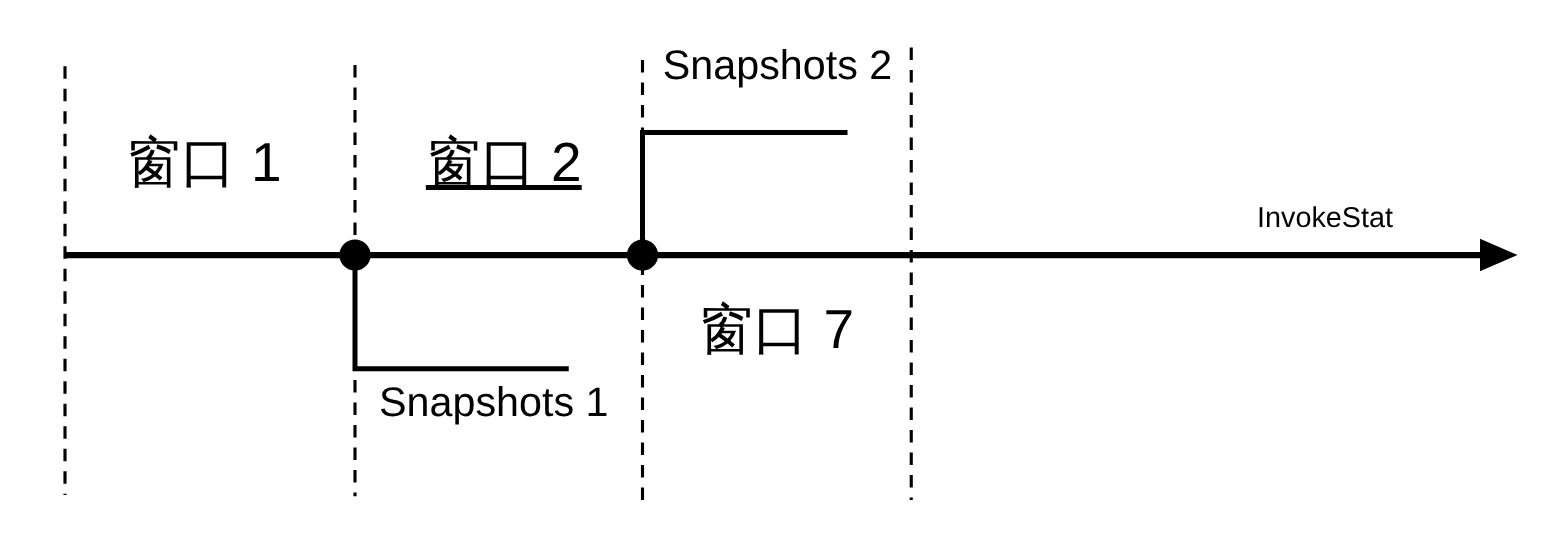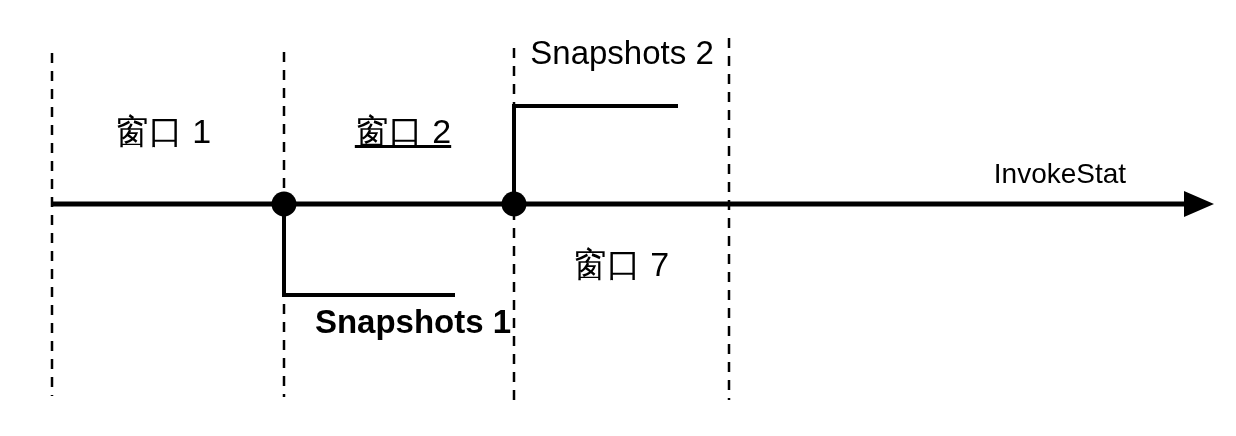--- a/index.html
+++ b/index.html
@@ -48,28 +48,28 @@
     fill: none;
   }
   .label {
     position: absolute;
     white-space: nowrap;
     transform: translate(-50%, -50%);
     color: #000000;
     line-height: 1;
   }
   .window-label {
-    font-size: 34px;
+    font-size: 44px;
     text-align: center;
   }
   .snapshot-label {
     font-size: 33px;
   }
   .axis-label {
-    font-size: 28px;
+    font-size: 23px;
     text-align: center;
   }
 </style>
 </head>
 <body>
 
 <div class="canvas">
 
   <svg class="diagram-svg" viewBox="0 0 1236 436">
 
@@ -87,19 +87,19 @@
     <circle class="event-dot" cx="284" cy="204" r="12.5"></circle>
     <circle class="event-dot" cx="514" cy="204" r="12.5"></circle>
   </svg>
 
   <div class="label window-label" style="left:163px; top:131px;">窗口 1</div>
 
   <div class="label window-label" style="left:403px; top:131px;text-decoration:underline;">窗口 2</div>
 
   <div class="label window-label" style="left:621px; top:264px;">窗口 7</div>
 
-  <div class="label snapshot-label" style="left:413px; top:321px;font-weight:bold;">Snapshots 1</div>
+  <div class="label snapshot-label" style="left:395px; top:321px;">Snapshots 1</div>
 
   <div class="label snapshot-label" style="left:622px; top:52px;">Snapshots 2</div>
 
   <div class="label axis-label" style="left:1060px; top:174px;">InvokeStat</div>
 
 </div>
 
 </body></html>

